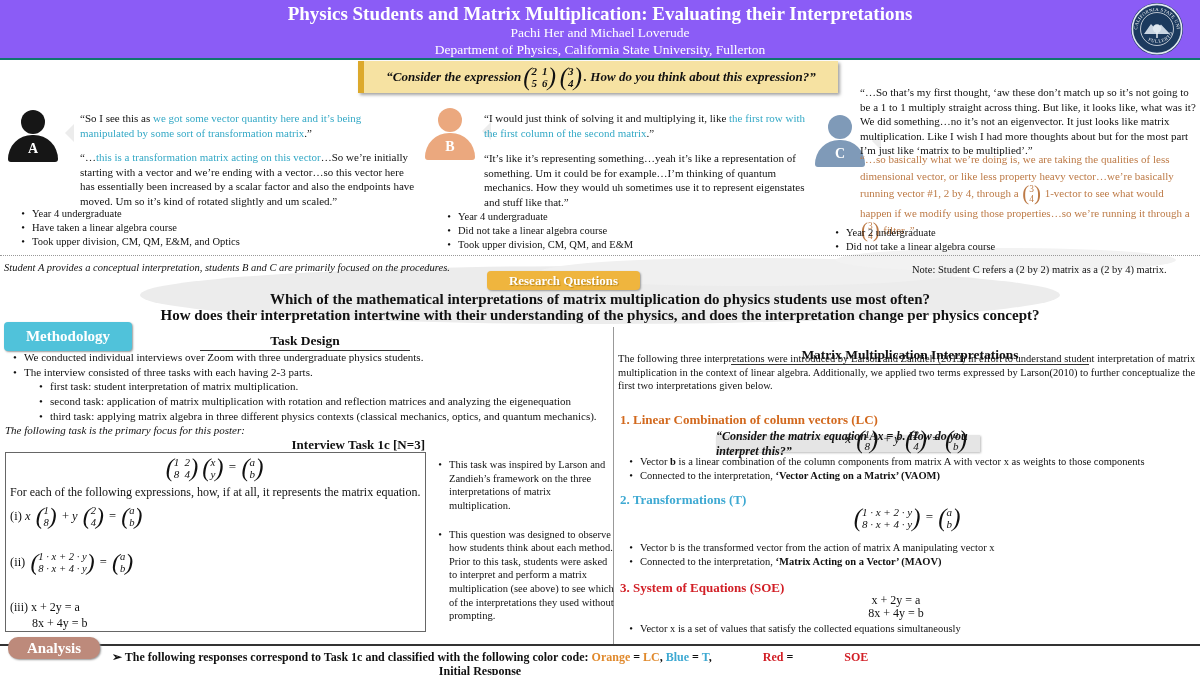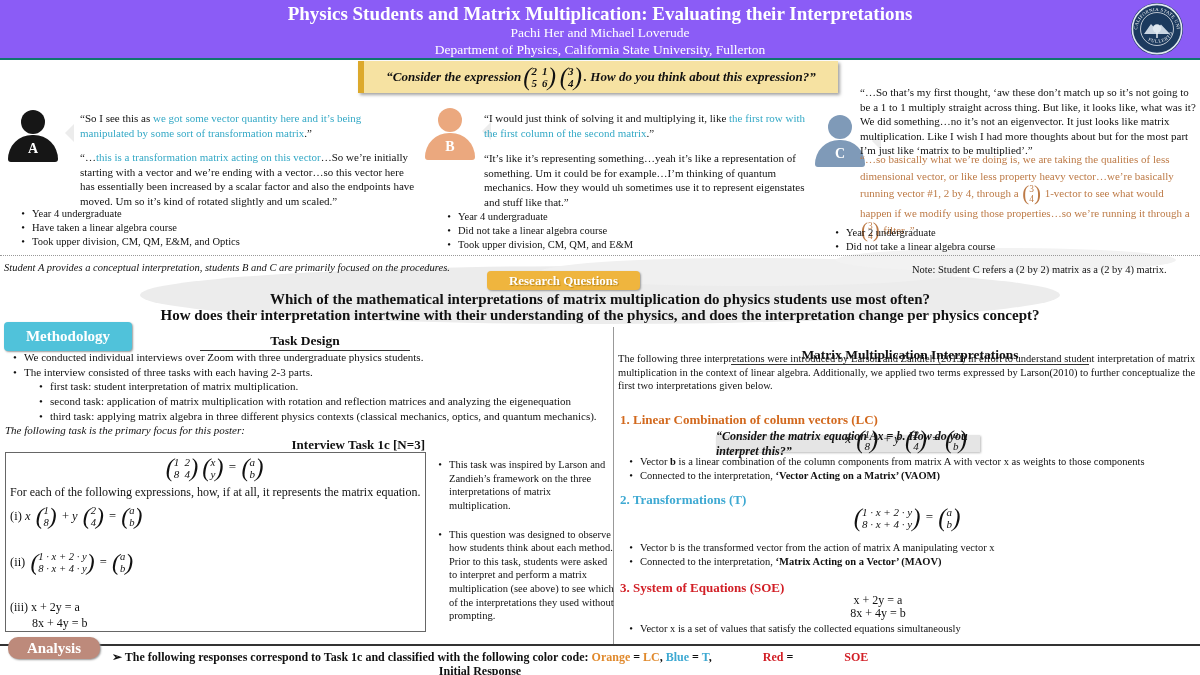--- a/index.html
+++ b/index.html
@@ -80,21 +80,21 @@
   .side-bullets{position:absolute;left:431px;top:458px;width:183px;font-size:10.5px;line-height:1.3;}
   .side-bullets .li{margin-bottom:15px;}
   
   .i-intro{position:absolute;left:618px;top:352px;width:580px;font-size:10.5px;line-height:1.3;}
   .i-head{position:absolute;left:620px;font-weight:bold;font-size:13px;font-family:Liberation Serif, serif;}
   .h-lc{color:#d2691e;}
   .h-t{color:#3ea9d2;}
   .h-soe{color:#d21f26;}
   .i-eq{position:absolute;left:618px;width:578px;text-align:center;font-size:13px;}
   .i-bullets{position:absolute;left:622px;width:575px;font-size:10.5px;line-height:1.35;}
-  .soe-lines{position:absolute;left:618px;width:520px;text-align:center;font-size:12px;line-height:1.1;}
+  .soe-lines{position:absolute;left:636px;width:520px;text-align:center;font-size:12px;line-height:1.1;}
   
   .hline{position:absolute;left:0;top:644px;width:1200px;border-top:2px solid #333;}
   .an-line{position:absolute;left:112px;top:650px;font-size:12px;font-weight:bold;}
   .resp-label{position:absolute;font-weight:bold;font-size:12px;text-align:center;width:300px;}
 </style>
 </head>
 <body>
 
 <div id="poster">
 

